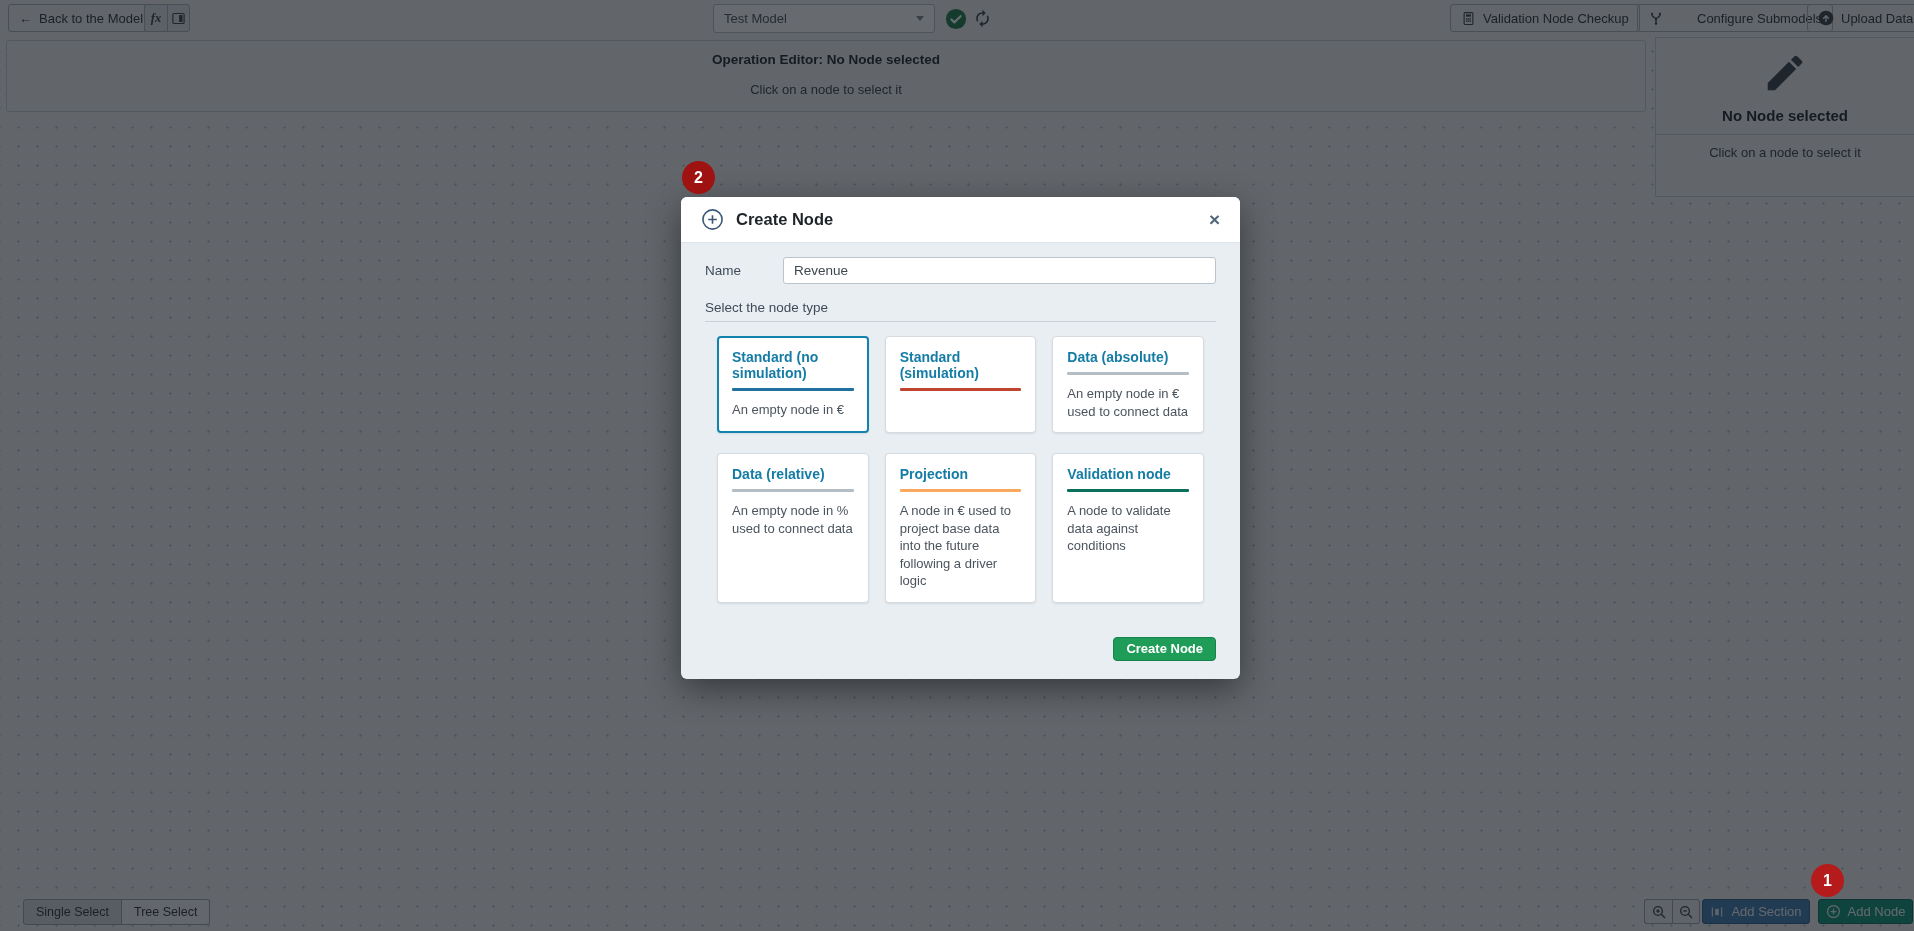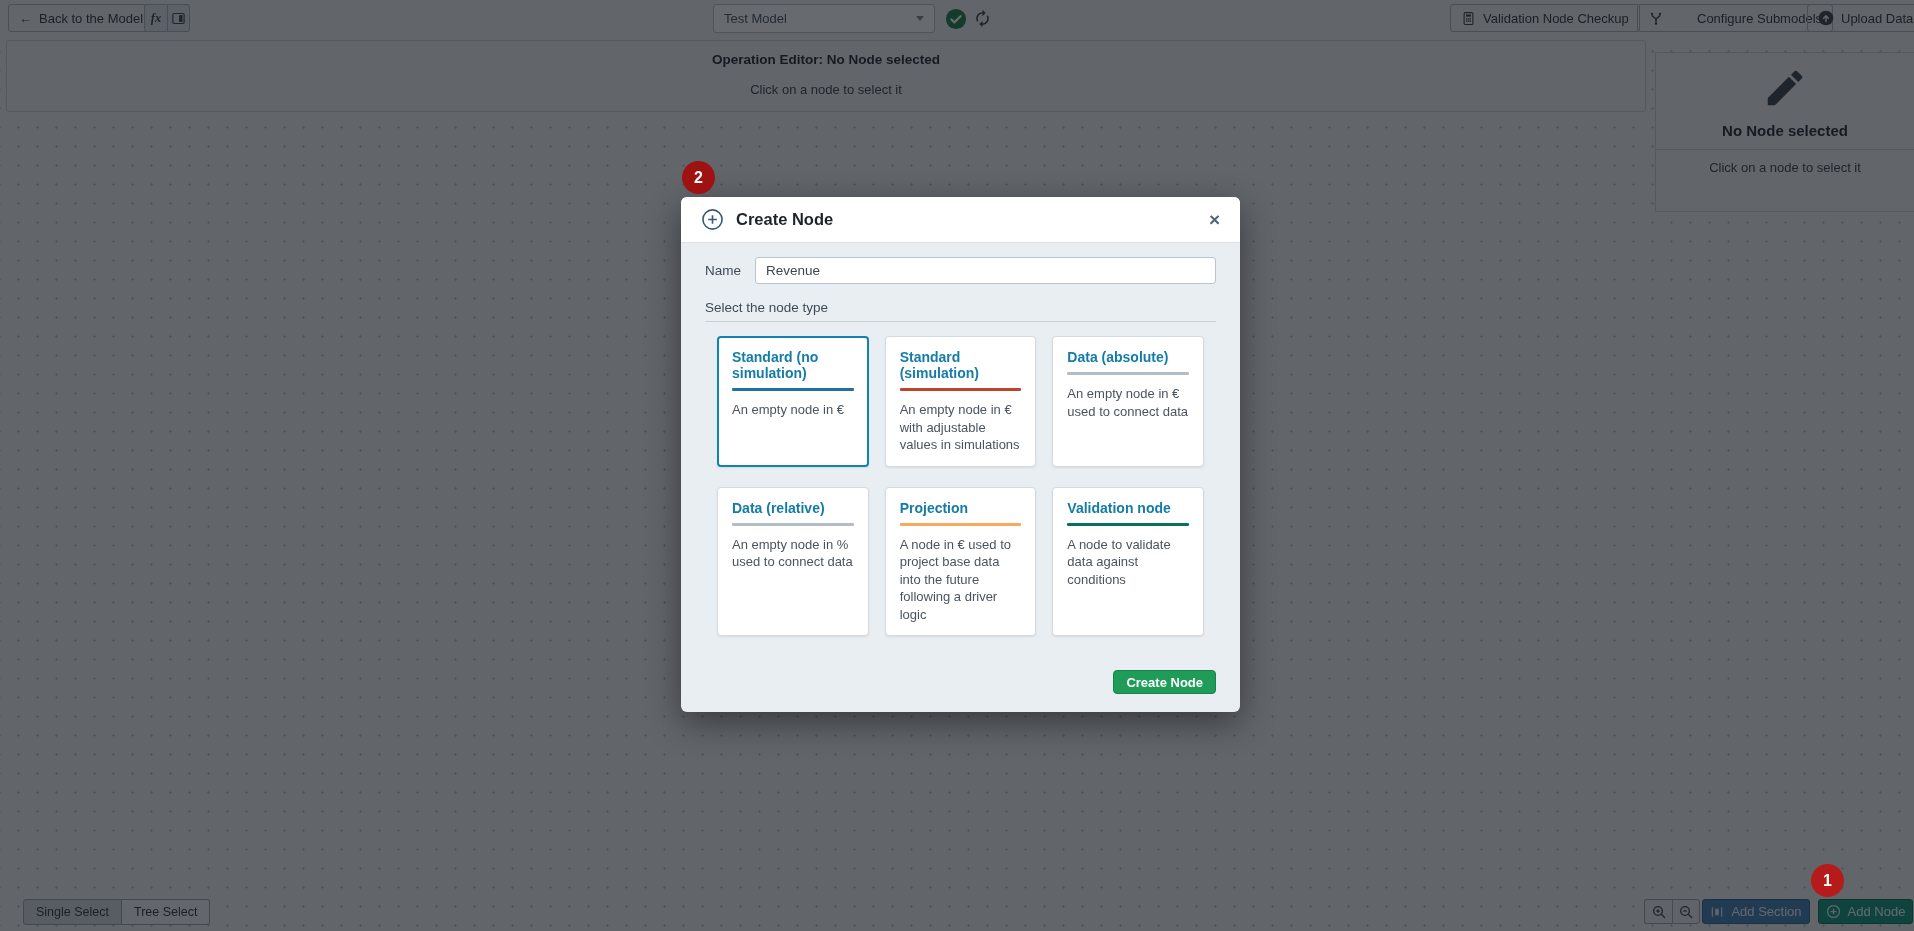--- a/index.html
+++ b/index.html
@@ -37,21 +37,21 @@
   .caret-down { width:0; height:0; border-left:4.5px solid transparent; border-right:4.5px solid transparent; border-top:5.5px solid #7d868e; }
   .icon-only { position:absolute; display:flex; align-items:center; justify-content:center; cursor:pointer; background:none; border:none; }
   
   .op-panel {
     position:absolute; left:6px; top:40px; width:1640px; height:72px;
     background:#eef0f2; border:1px solid #c7cdd3; border-radius:3px; text-align:center;
   }
   .op-title { margin-top:11px; font-weight:bold; font-size:13.5px; color:#23282d; }
   .op-sub { margin-top:15px; font-size:13px; color:#3a4147; }
   .inspector {
-    position:absolute; left:1655px; top:52px; width:259px; height:160px;
+    position:absolute; left:1655px; top:37px; width:259px; height:160px;
     background:#eef0f2; border:1px solid #c7cdd3; border-right:none; text-align:center;
   }
   .inspector-icon { margin-top:12px; }
   .inspector-title { margin-top:8px; font-weight:bold; font-size:15px; color:#23282d; }
   .inspector-sub { margin-top:10px; border-top:1px solid #c7cdd3; padding-top:10px; font-size:13px; color:#3a4147; }
   
   .select-group { position:absolute; left:23px; top:899px; display:flex; }
   .toggle-btn {
     height:25px; padding:12px 12px; display:flex; align-items:center; font-size:12.5px; color:#2f353b;
     border:1px solid #9aa2aa; background:#f1f2f4; cursor:pointer;
@@ -96,20 +96,21 @@
   }
   .modal-title { font-weight:bold; font-size:16.5px; color:#1f2429; }
   .modal-close { margin-left:auto; font-size:19px; font-weight:bold; color:#51667a; cursor:pointer; line-height:1; }
   .modal-body { padding:10px 24px 18px; }
   .name-row { display:flex; align-items:center; gap:14px; margin-top:4px; }
   .name-label { font-size:13.5px; color:#3f4b58; }
   .name-input {
     flex:1; height:27px; border:1px solid #bcc4cb; border-radius:3px;
     padding:0 10px; font-size:13.5px; color:#3f464d; background:#fff;
     font-family:"Liberation Sans", sans-serif;
+    margin-left:28px;
   }
   .section-label { margin-top:16px; font-size:13.5px; color:#3f4b58; }
   .section-rule { border:0; border-top:1px solid #c9d0d7; margin:6px 0 0; }
   .type-grid {
     display:grid; grid-template-columns:1fr 1fr 1fr; column-gap:16px; row-gap:20px;
     margin:14px 12px 0 12px;
   }
   .type-card {
     background:#fff; border:1px solid #d6dbe0; border-radius:4px;
     padding:12px 14px; min-height:93px; cursor:pointer;
@@ -283,21 +284,20 @@
       <hr class="section-rule">
       <div class="type-grid">
           <div class="type-card selected">
             <div class="card-title">Standard (no simulation)</div>
             <div class="card-underline" style="background: rgb(32, 113, 159);"></div>
             <div class="card-desc">An empty node in €</div>
           </div>
           <div class="type-card">
             <div class="card-title">Standard (simulation)</div>
             <div class="card-underline" style="background: rgb(192, 67, 47);"></div>
-            <div class="card-desc">An empty node in € with adjustable values in simulations</div>
           </div>
           <div class="type-card">
             <div class="card-title">Data (absolute)</div>
             <div class="card-underline" style="background: rgb(180, 188, 196);"></div>
             <div class="card-desc">An empty node in € used to connect data</div>
           </div>
           <div class="type-card">
             <div class="card-title">Data (relative)</div>
             <div class="card-underline" style="background: rgb(180, 188, 196);"></div>
             <div class="card-desc">An empty node in % used to connect data</div>

